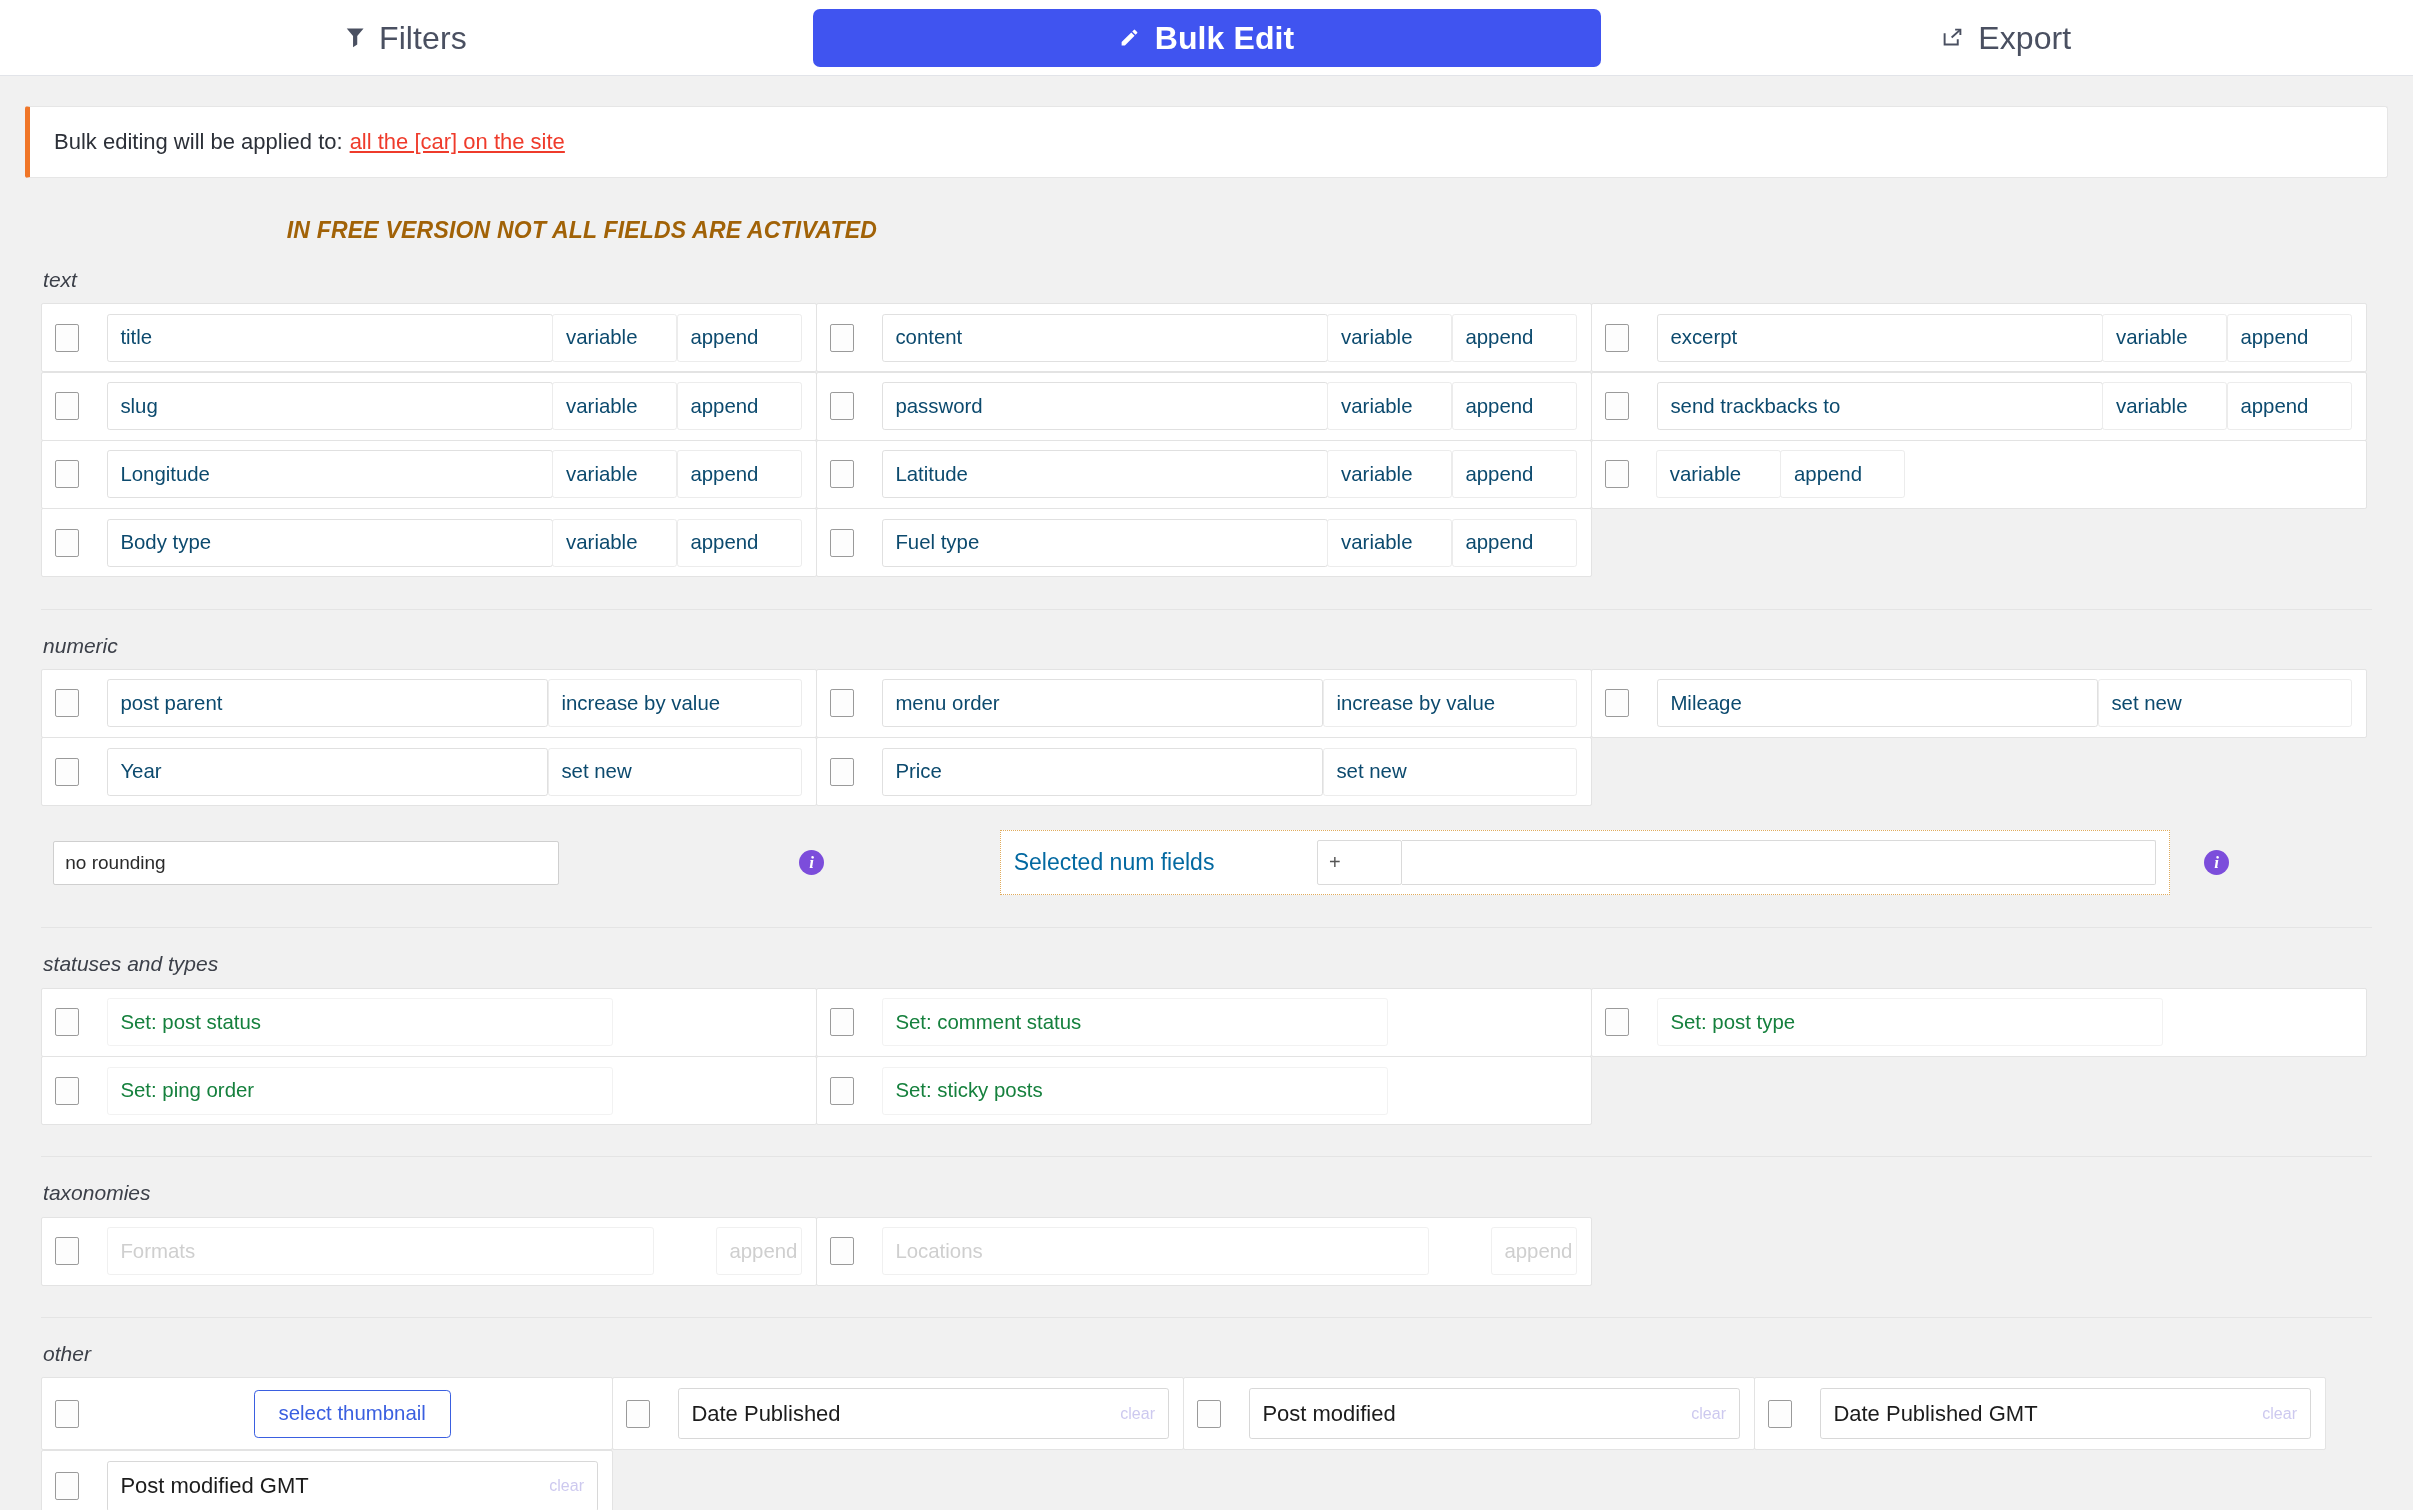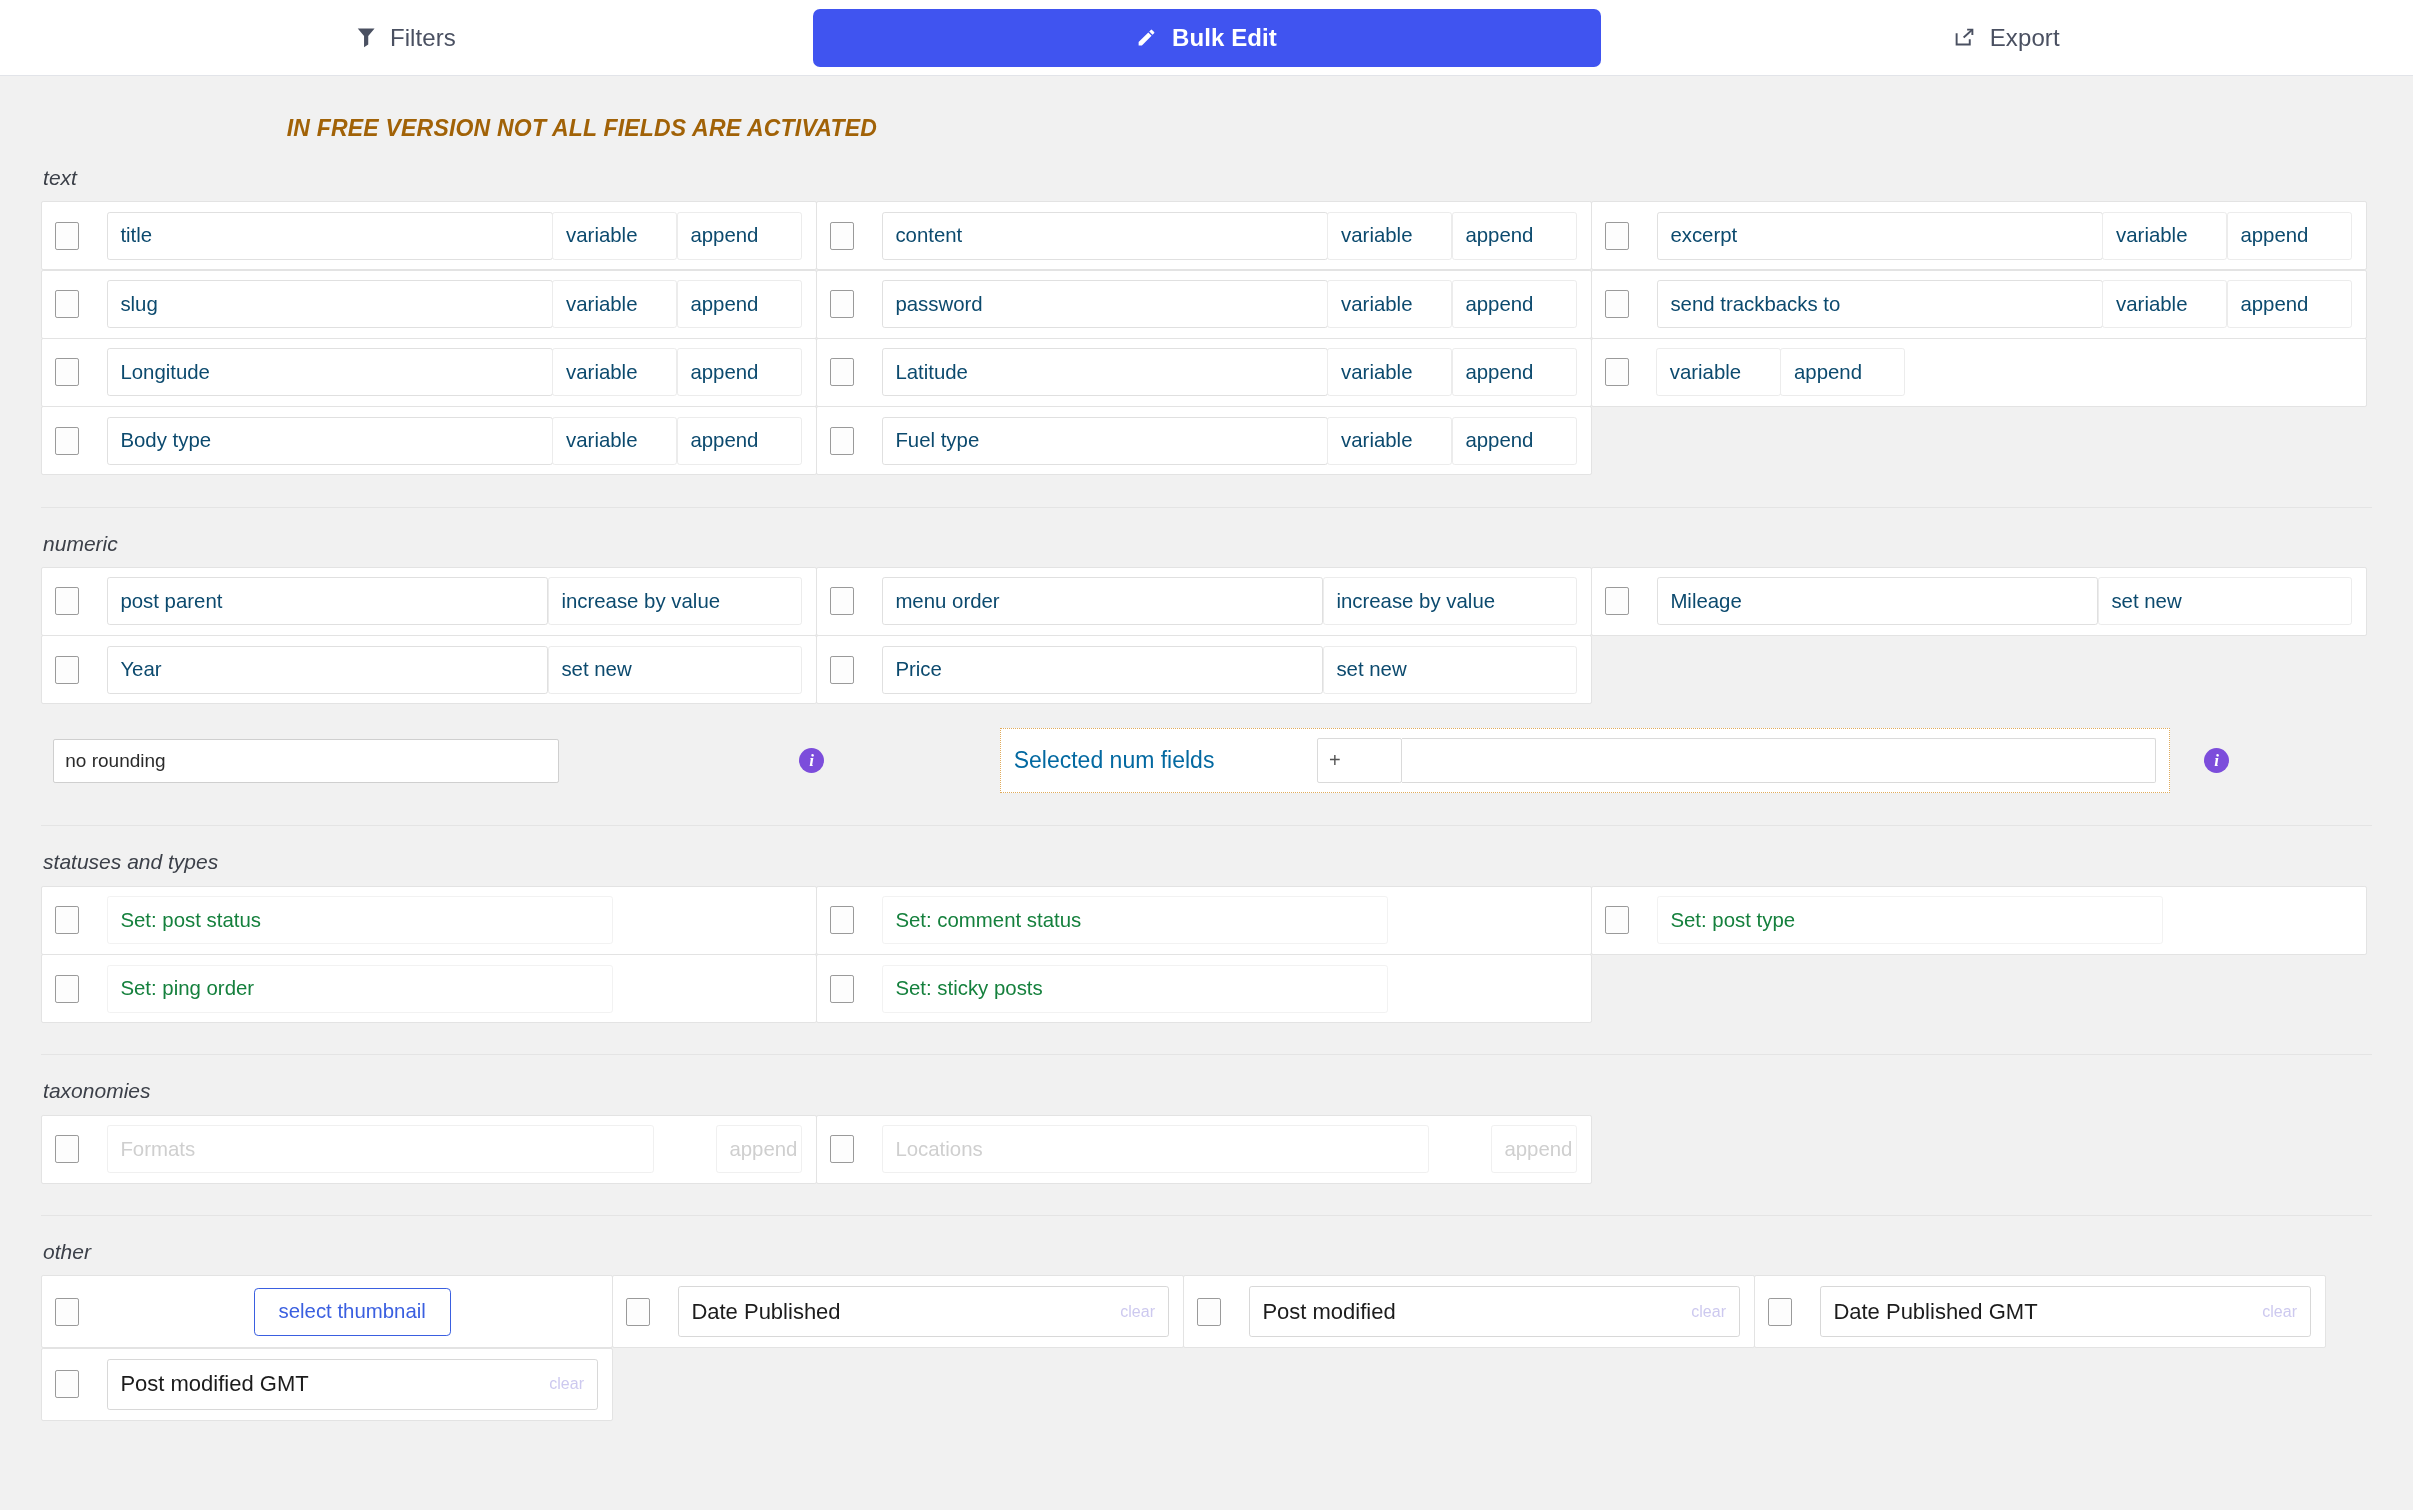--- a/index.html
+++ b/index.html
@@ -20,21 +20,21 @@
     display: flex;
     align-items: stretch;
     position: relative;
   }
   .tab {
     flex: 1 1 0;
     display: flex;
     align-items: center;
     justify-content: center;
     gap: 15px;
-    font-size: 24px;
+    font-size: 32px;
     color: #4a5061;
     cursor: pointer;
     background: transparent;
   }
   .tab.active {
     background: #4054f0;
     color: #ffffff;
     flex: 0 0 788px;
     margin: 8.5px 0 8.5px 0;
     border-radius: 7px;
@@ -256,20 +256,24 @@
           <path d="M11 12L21 3" fill="none" stroke="#4a5061" stroke-width="2.2"></path>
           <path d="M15 3h6v6" fill="none" stroke="#4a5061" stroke-width="2.2"></path>
         </svg>
       </span>
       <span class="lbl">Export</span>
     </div>
   </div>
 
   <div class="content">
 
+    <div class="notice">
+      <span>Bulk editing will be applied to:</span>
+      <a class="redlink" href="#">all the [car] on the site</a>
+    </div>
 
     <div class="freebanner">IN FREE VERSION NOT ALL FIELDS ARE ACTIVATED</div>
 
     <div class="section">
       <div class="section-title">text</div>
       <div class="grid">
 
         <div class="cell">
           <div class="rowbox">
             <div class="cb"></div>

